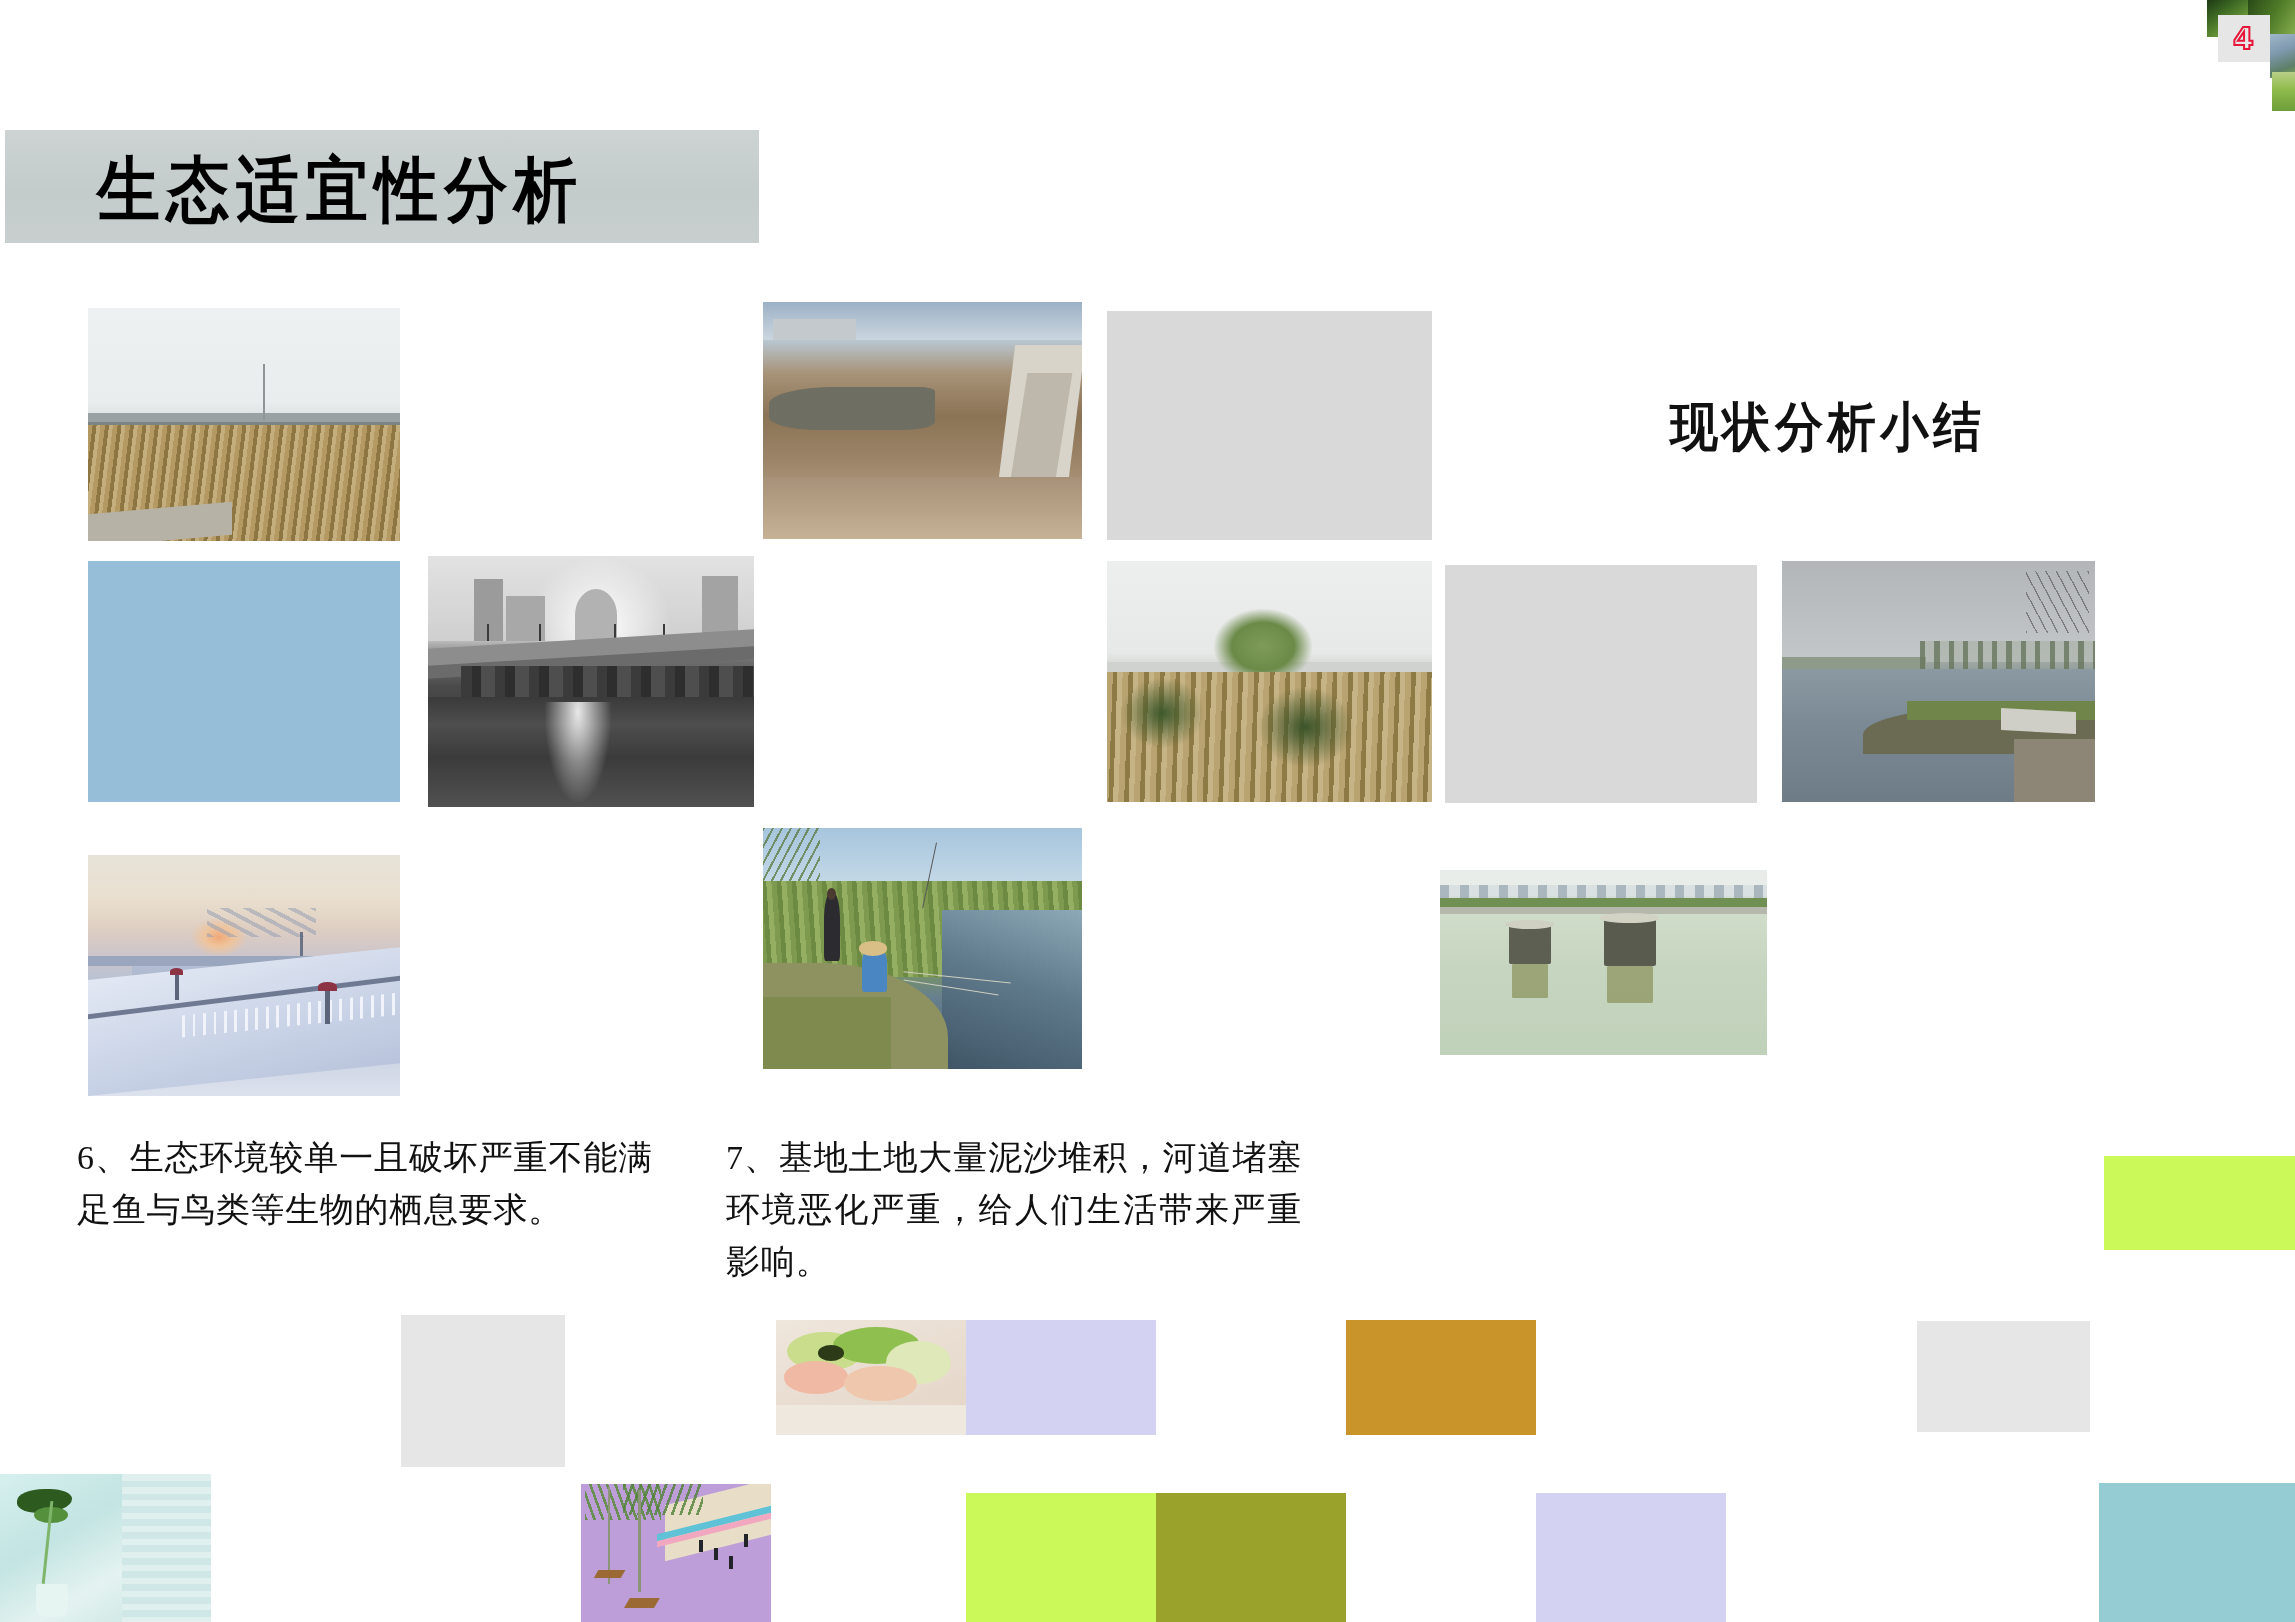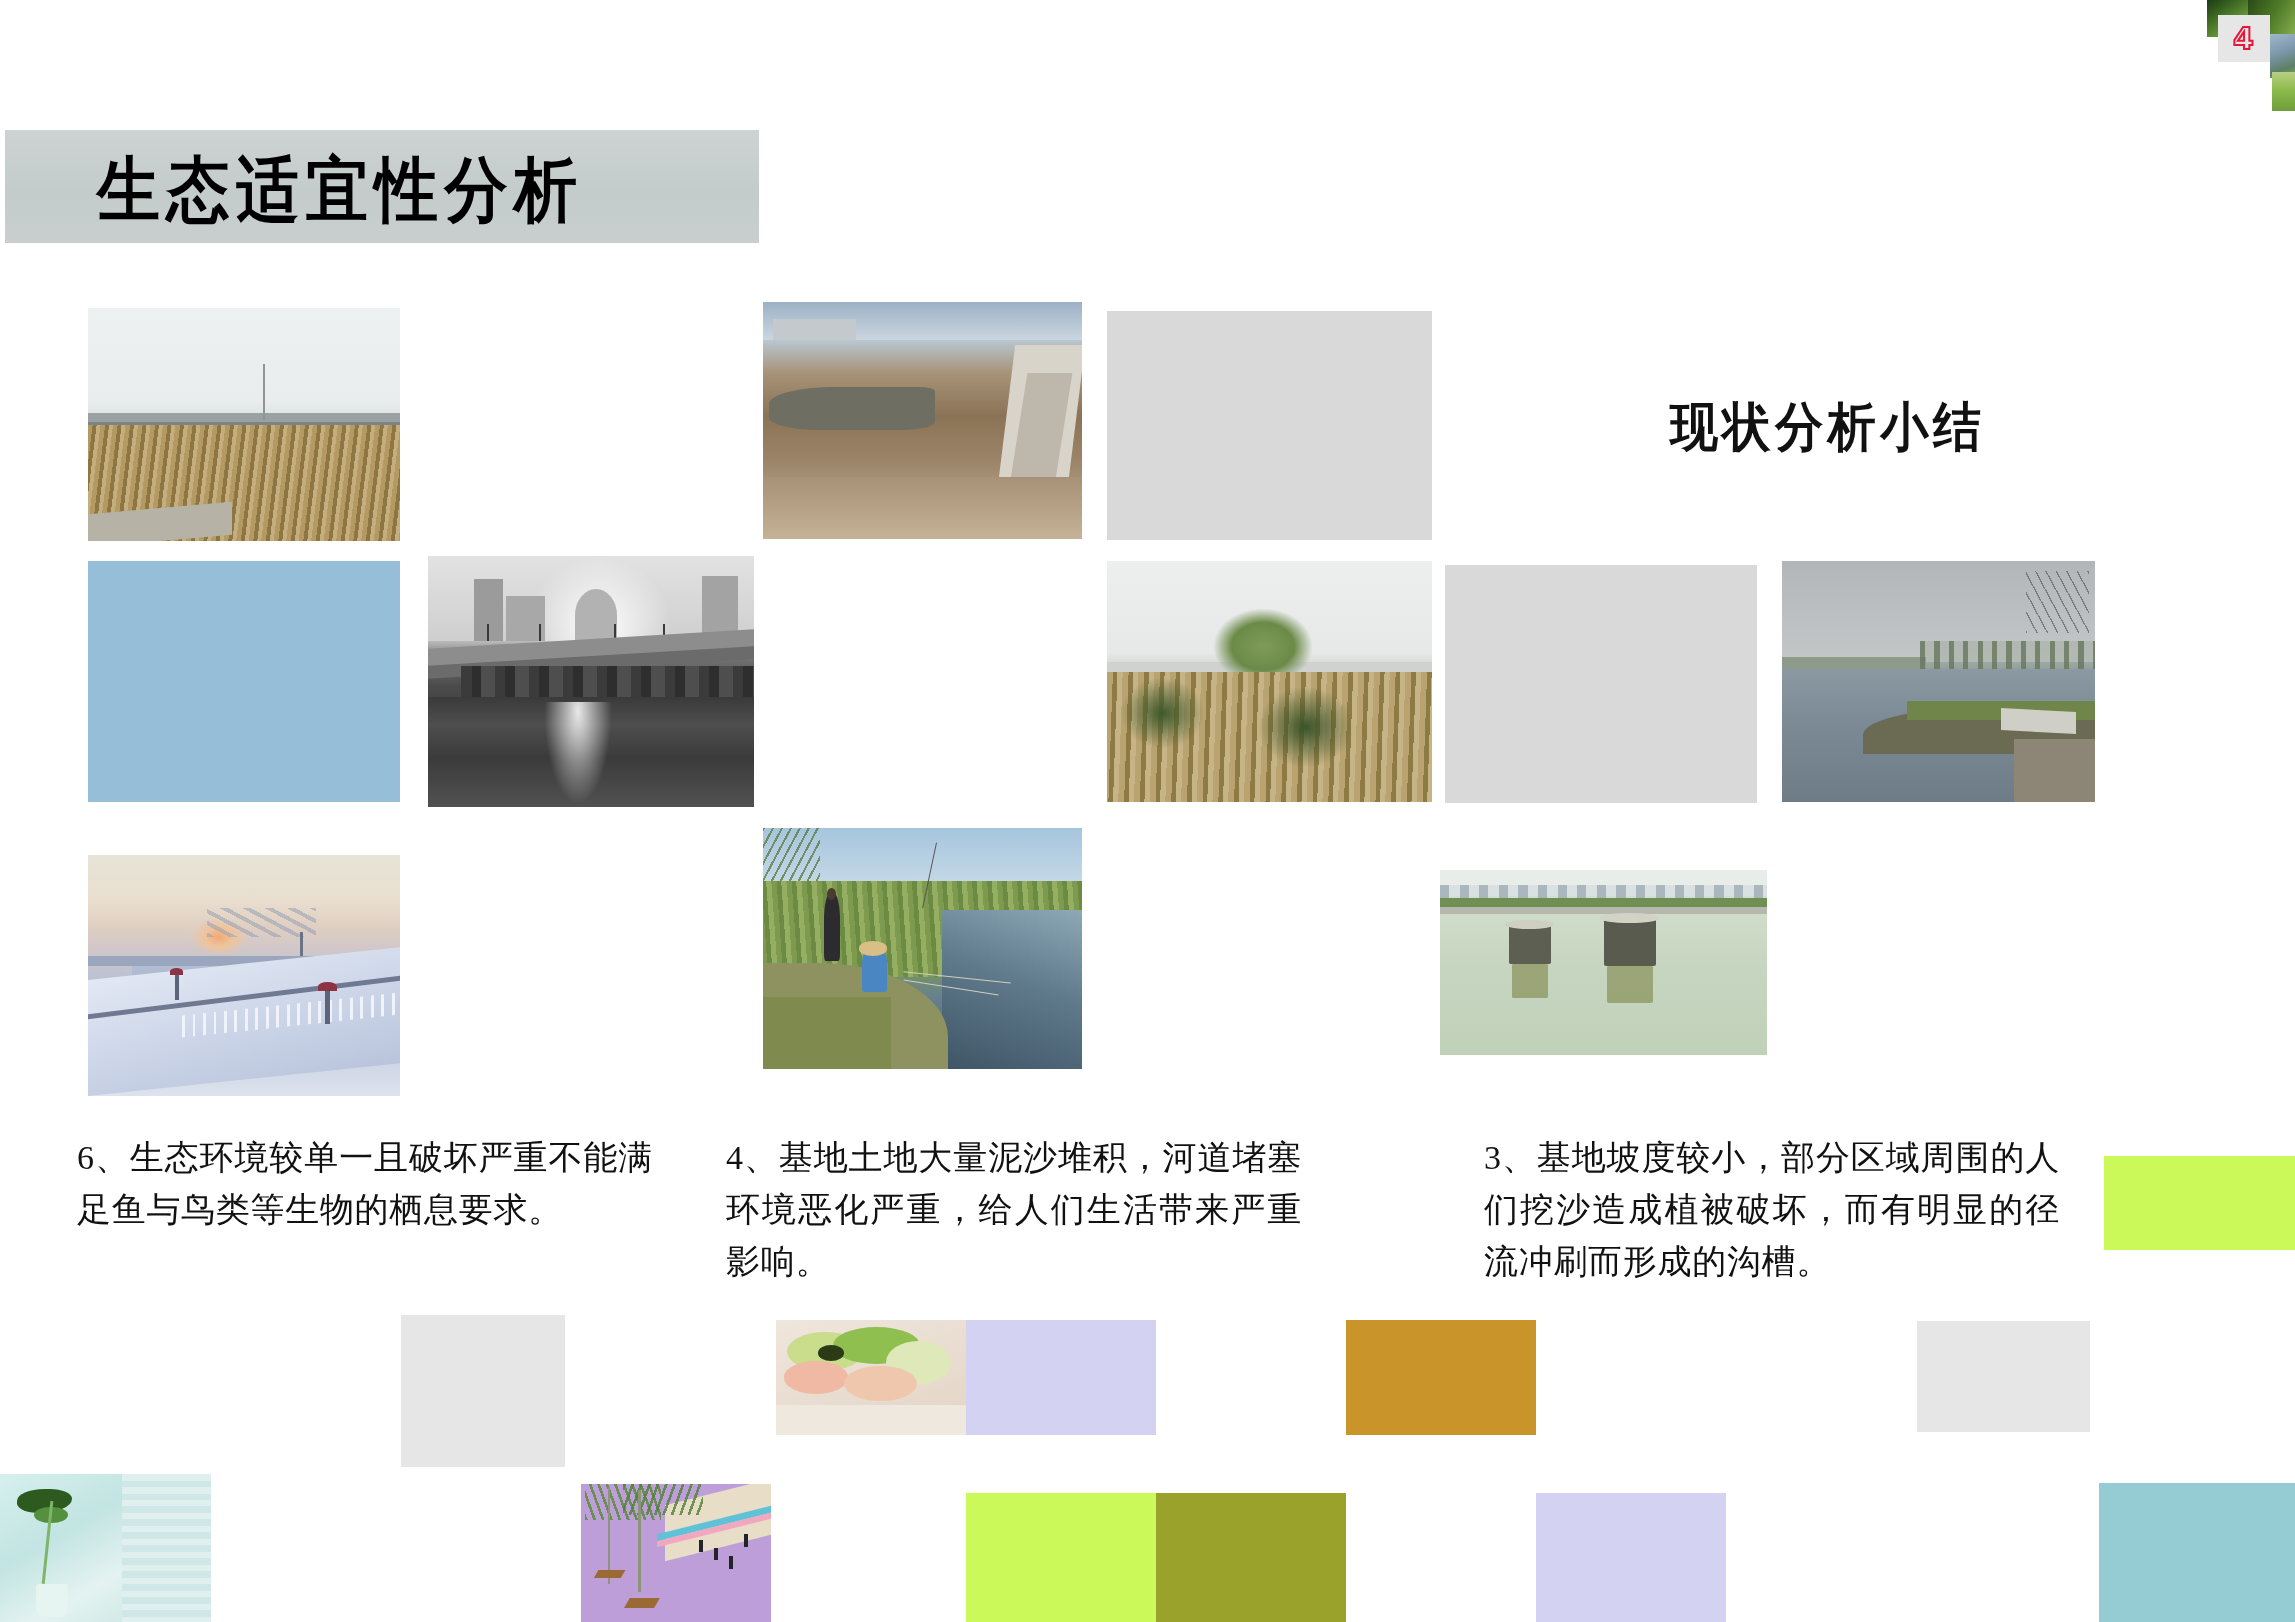--- a/index.html
+++ b/index.html
@@ -336,22 +336,21 @@
       <div class="water"></div>
     <div class="pierA"></div>
       <div class="pierAc"></div>
       <div class="pierAr"></div>
     <div class="pierB"></div>
       <div class="pierBc"></div>
       <div class="pierBr"></div>
   </div>
 
   <div class="para" style="left:77px;top:1132px;">6、生态环境较单一且破坏严重不能满足鱼与鸟类等生物的栖息要求。</div>
-  <div class="para" style="left:726px;top:1132px;">4、基地土地大量泥沙堆积，河道堵塞环境恶化严重，给人们生活带来严重影响。</div>
-  <div class="para" style="left:1484px;top:1132px;">3、基地坡度较小，部分区域周围的人们挖沙造成植被破坏，而有明显的径流冲刷而形成的沟槽。</div>
+  <div class="para" style="left:726px;top:1132px;">7、基地土地大量泥沙堆积，河道堵塞环境恶化严重，给人们生活带来严重影响。</div>
 
   <div class="tile" style="left:2104px;top:1156px;width:191px;height:94px;background:#ccf95a;"></div>
 
   <div class="tile" style="left:401px;top:1315px;width:164px;height:152px;background:#e6e6e6;"></div>
 
   <div class="tile tile-flower-photo" style="left:776px;top:1320px;width:190px;height:115px;">
     <div class="f1"></div>
       <div class="f2"></div>
       <div class="f5"></div>
     <div class="dk"></div>

